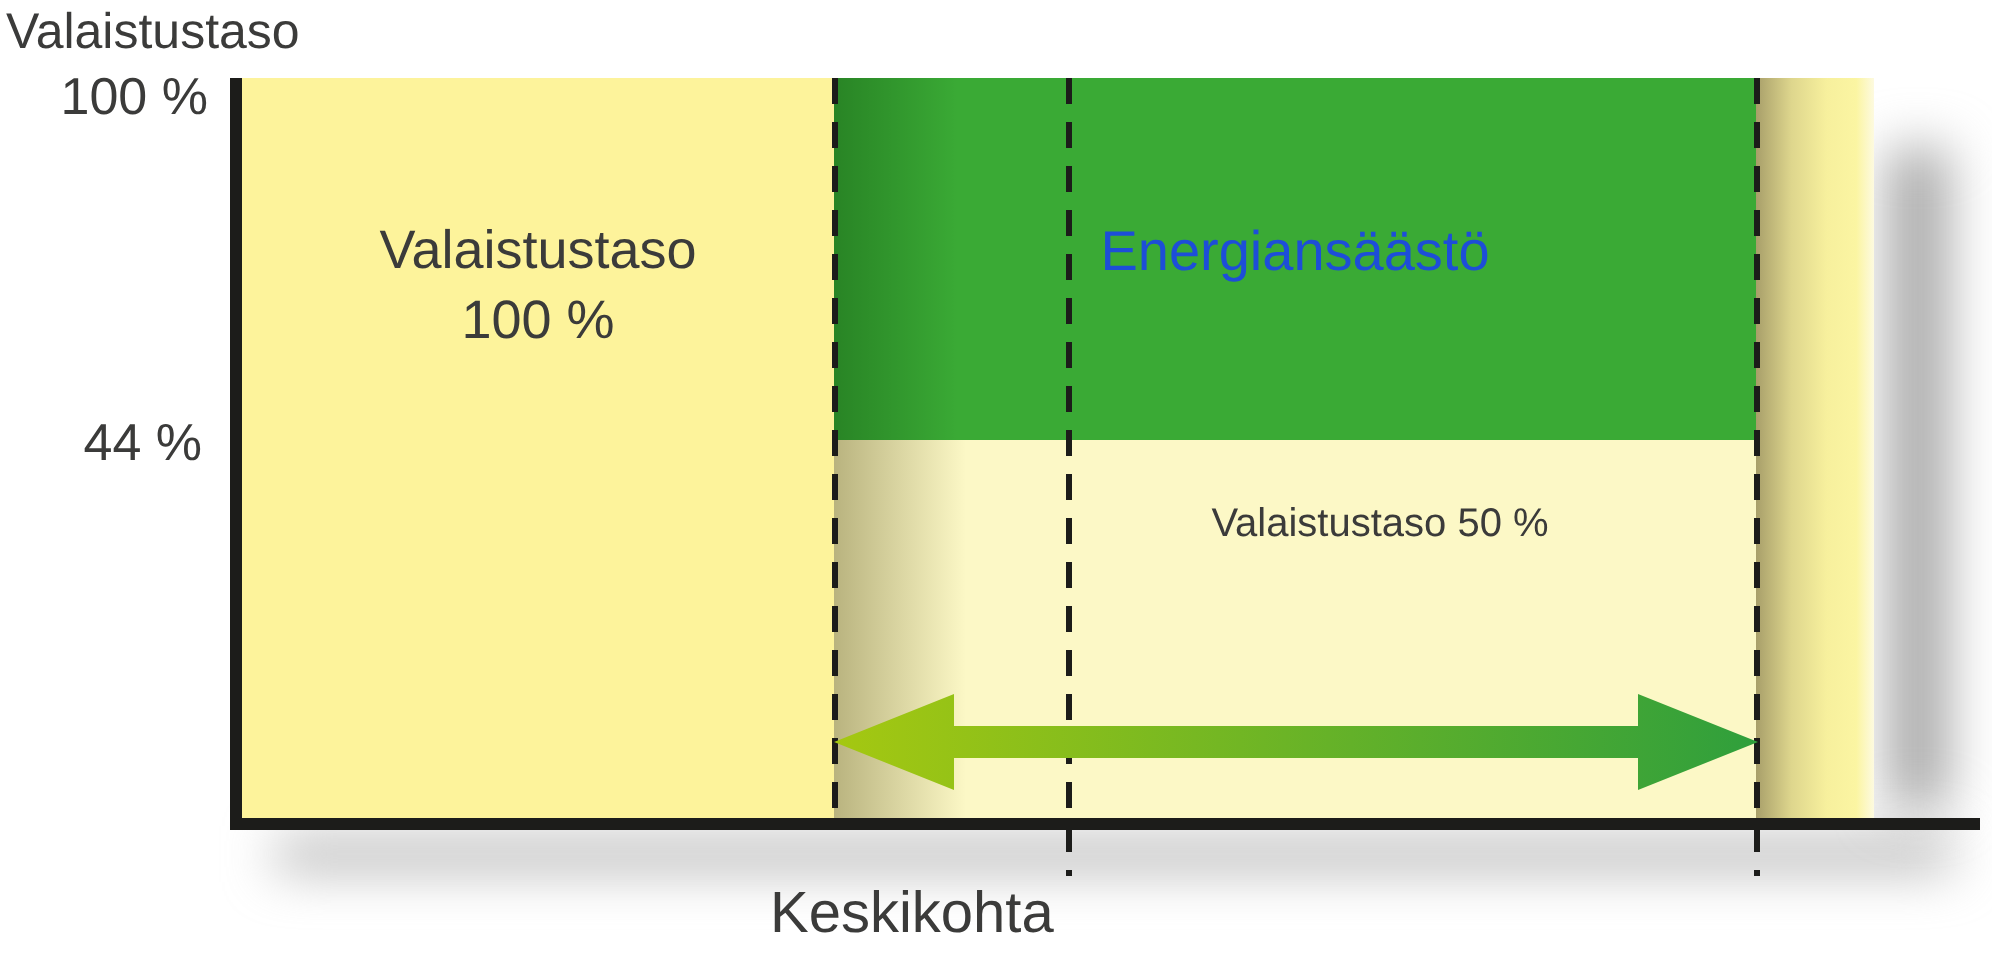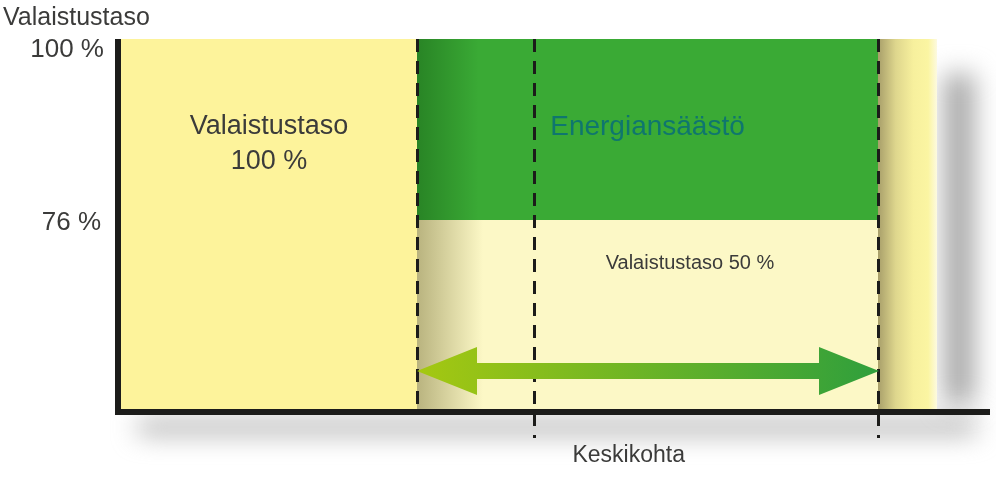--- a/index.html
+++ b/index.html
@@ -47,23 +47,23 @@
   .dash-end{left:877px;top:39px;height:399px;}
 
   
   .lbl{position:absolute;z-index:5;color:var(--text-dark);}
   .chart-title{left:3px;top:2px;font-size:25px;}
   .ytick{text-align:right;font-size:26px;}
   .ytick-100{left:0;top:33px;width:104px;}
   .ytick-50{left:0;top:206px;width:101px;}
   .region-label{text-align:center;}
   .label-left{left:121px;top:108px;width:296px;font-size:27px;line-height:35px;}
-  .label-green{left:417px;top:109px;width:461px;font-size:28px;line-height:33px;color:#0f766e;}
+  .label-green{left:417px;top:109px;width:461px;font-size:28px;line-height:33px;color:#1d4ed8;}
   .label-pale{left:500px;top:246px;width:380px;font-size:20px;line-height:33px;}
-  .label-keski{left:385px;top:441px;width:300px;font-size:23px;text-align:right;}
+  .label-keski{left:385px;top:441px;width:300px;font-size:29px;text-align:left;}
 
   
   .arrow-wrap{position:absolute;left:415px;top:344px;z-index:5;}
 </style>
 </head>
 <body>
 
 <div class="stage">
 
   <div class="shadow shadow-right"></div>
@@ -78,21 +78,21 @@
 
   <div class="dash dash-start"></div>
   <div class="dash dash-center"></div>
   <div class="dash dash-end"></div>
 
   <div class="y-axis"></div>
   <div class="x-axis"></div>
 
   <div class="lbl chart-title">Valaistustaso</div>
   <div class="lbl ytick ytick-100">100 %</div>
-  <div class="lbl ytick ytick-50">76 %</div>
+  <div class="lbl ytick ytick-50">44 %</div>
 
   <div class="lbl region-label label-left">
     <span style="display:block">Valaistustaso</span>
     <span style="display:block">100 %</span>
   </div>
   <div class="lbl region-label label-green">Energiansäästö</div>
   <div class="lbl region-label label-pale">
     <span style="display:block">Valaistustaso 50 %</span>
   </div>
   <div class="lbl label-keski">Keskikohta</div>

